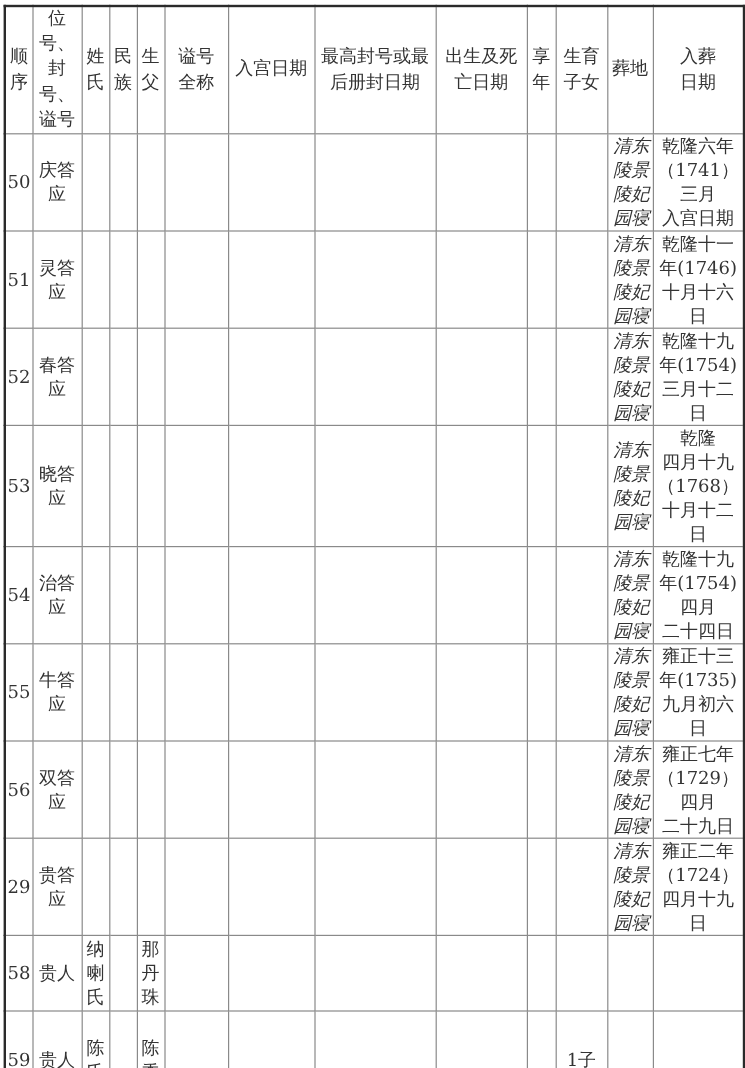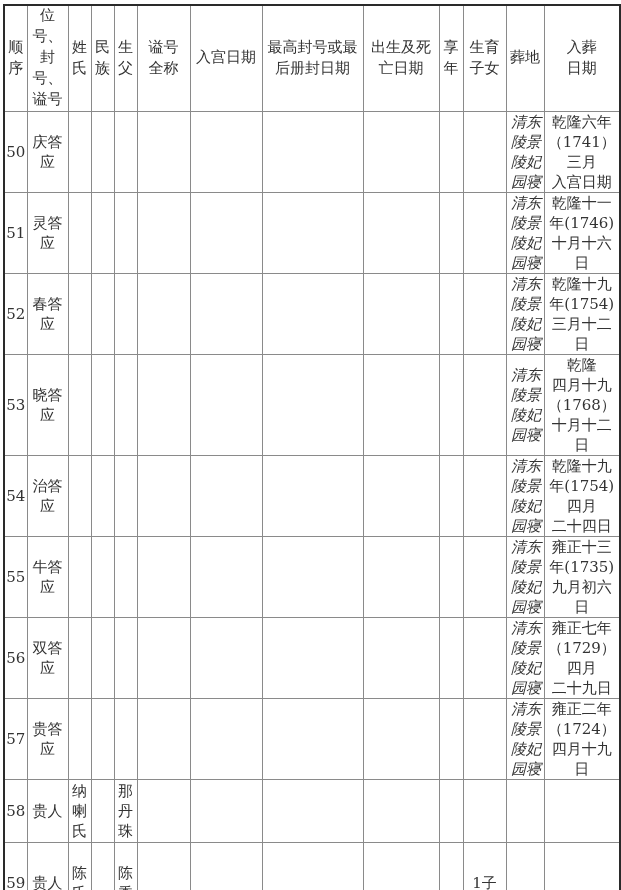--- a/index.html
+++ b/index.html
@@ -296,21 +296,21 @@
           <span>园寝</span>
         </td>
         <td class="cell-lines">
           <span>雍正七年</span>
           <span>（1729）</span>
           <span>四月</span>
           <span>二十九日</span>
         </td>
       </tr>
       <tr class="h80">
-        <td class="num">57</td>
+        <td class="num">29</td>
         <td class="cell-lines">
           <span>贵答</span>
           <span>应</span>
         </td>
         <td class="cell-lines"></td>
         <td class="cell-lines"></td>
         <td class="cell-lines"></td>
         <td></td>
         <td></td>
         <td></td>

